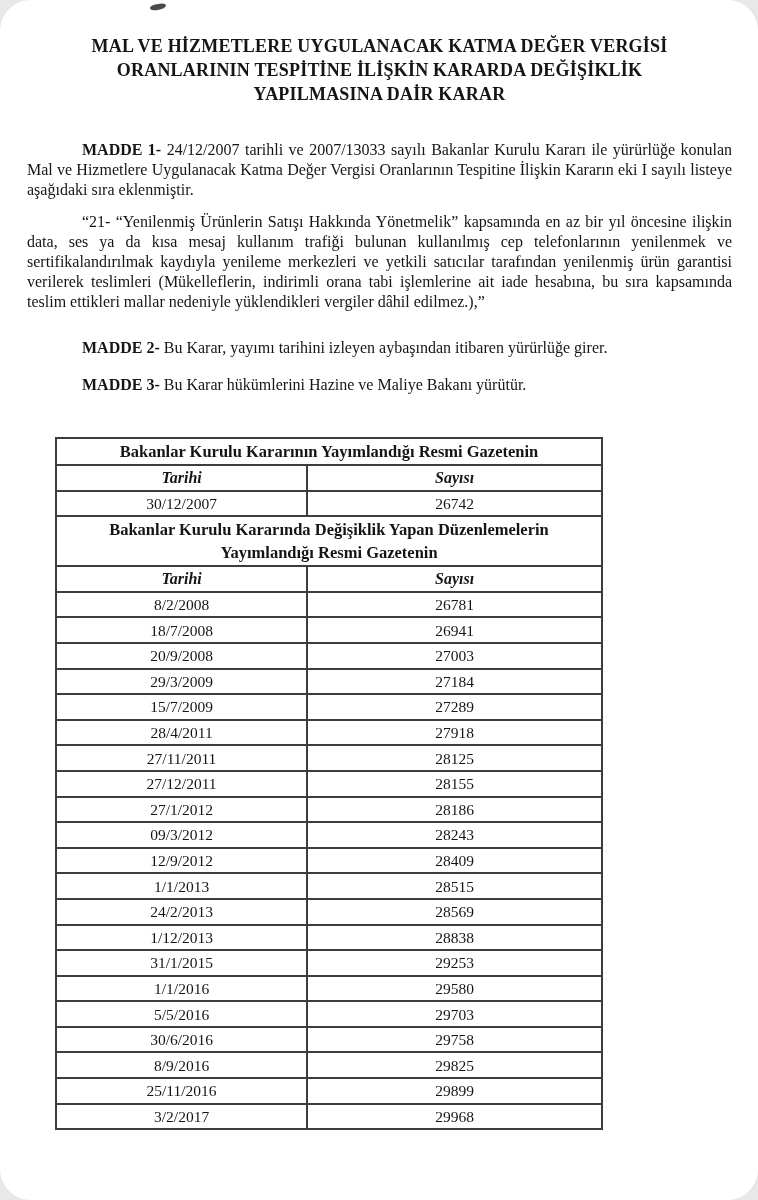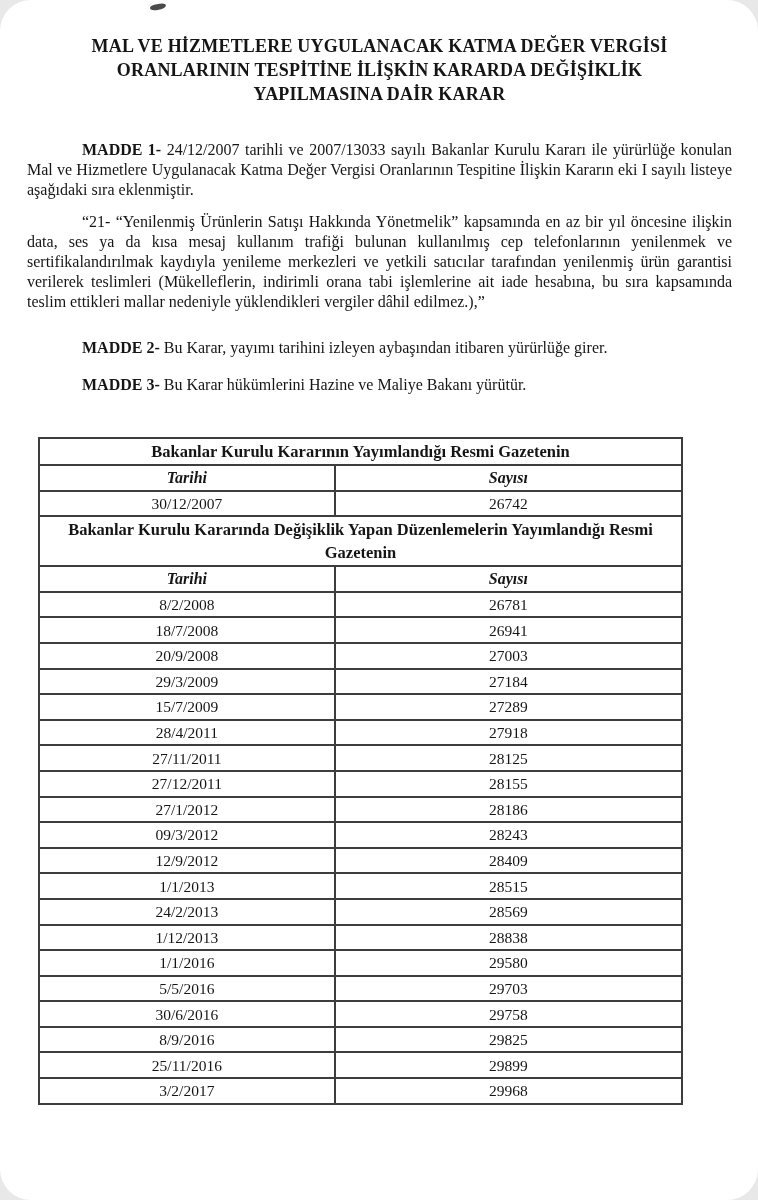--- a/index.html
+++ b/index.html
@@ -47,22 +47,22 @@
     line-height: 20px;
   }
   .para .indent { display: inline-block; width: 55px; }
   .madde1 { margin-top: 34px; }
   .quote { margin-top: 0; }
   .madde2 { margin-top: 26px; }
   .madde3 { margin-top: 17px; }
   .bold { font-weight: bold; }
 
   table.gazette {
-    margin: 42px auto 0 23px;
-    width: 645px;
+    margin: 42px auto 0 40px;
+    width: 548px;
     border-collapse: collapse;
     table-layout: fixed;
   }
   table.gazette th, table.gazette td {
     border: 2px solid #3d3d3d;
     text-align: center;
     vertical-align: middle;
     padding: 1px 4px;
     font-size: 15.5px;
     line-height: 21px;
@@ -179,20 +179,24 @@
         </tr>
         <tr>
           <td>24/2/2013</td>
           <td>28569</td>
         </tr>
         <tr>
           <td>1/12/2013</td>
           <td>28838</td>
         </tr>
         <tr>
+          <td>31/1/2015</td>
+          <td>29253</td>
+        </tr>
+        <tr>
           <td>1/1/2016</td>
           <td>29580</td>
         </tr>
         <tr>
           <td>5/5/2016</td>
           <td>29703</td>
         </tr>
         <tr>
           <td>30/6/2016</td>
           <td>29758</td>

